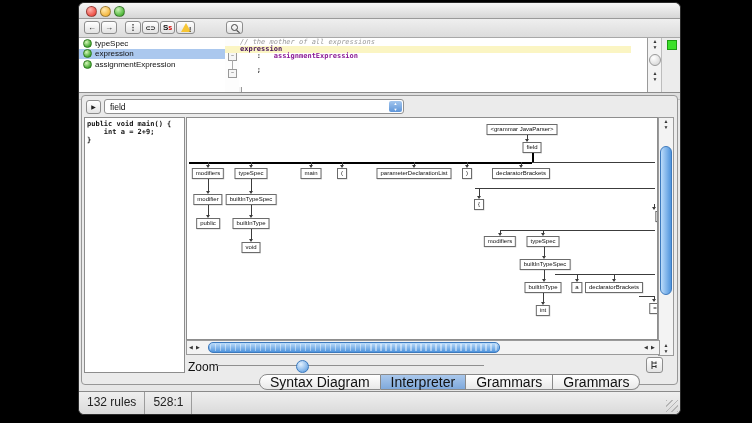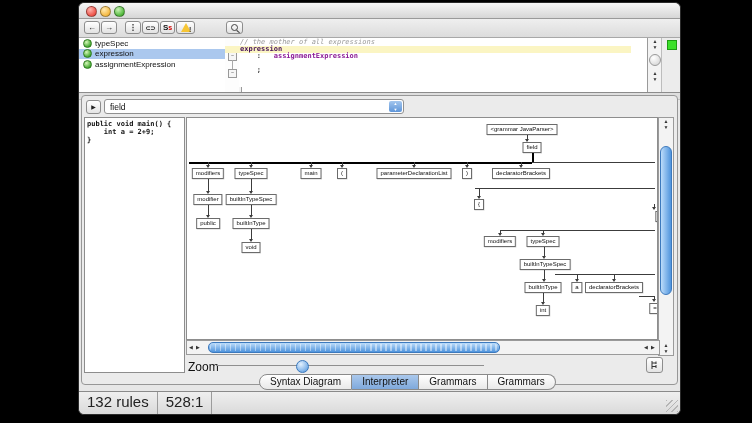--- a/index.html
+++ b/index.html
@@ -94,28 +94,28 @@
   .ththumb:after{content:"";position:absolute;inset:1px;border-radius:4px;
            background:repeating-linear-gradient(90deg,rgba(255,255,255,.45) 0 1.5px,transparent 1.5px 5px);}
   .zlabel{position:absolute;left:106px;top:264px;font-size:12px;color:#111;}
   .ztrack{position:absolute;left:134px;top:269px;width:268px;height:1px;background:#8f8f8f;}
   .zthumb{position:absolute;left:80px;top:-5px;width:11px;height:11px;border-radius:50%;
           background:radial-gradient(circle at 35% 30%,#e2f1ff,#4f94dd);border:0.5px solid #3c79bd;}
   .treebtn{position:absolute;left:564px;top:261px;width:17px;height:16px;background:linear-gradient(#fff,#e4e4e4);
            border:1px solid #8d8d8d;border-radius:3px;padding:0;text-align:center;}
   
   .tabs{position:absolute;left:180px;top:371px;height:16px;display:flex;}
-  .tab{font-size:10px;line-height:14px;padding:0 10px;background:linear-gradient(#fff,#e9e9e9);
+  .tab{font-size:14px;line-height:14px;padding:0 10px;background:linear-gradient(#fff,#e9e9e9);
        border:1px solid #8a8a8a;border-left:none;color:#111;}
   .tab:first-child{border-left:1px solid #8a8a8a;border-radius:8px 0 0 8px;}
   .tab:last-child{border-radius:0 8px 8px 0;}
   .tab.sel{background:linear-gradient(#aac8ec,#7fa9dc);}
   
   .statusbar{position:absolute;left:0;right:0;top:388px;height:22px;background:linear-gradient(#efefef,#dadada);
-             border-top:1px solid #8a8a8a;border-radius:0 0 6px 6px;font-size:15px;color:#222;display:flex;}
+             border-top:1px solid #8a8a8a;border-radius:0 0 6px 6px;font-size:12px;color:#222;display:flex;}
   .scell{padding:0 8px;line-height:20px;border-right:1px solid #9c9c9c;}
   .grip{position:absolute;right:2px;bottom:2px;width:12px;height:12px;
         background:repeating-linear-gradient(135deg,#b5b5b5 0 1px,transparent 1px 4px);}
 </style>
 </head>
 <body>
 
 <div class="window">
 
   <div class="titlebar">

